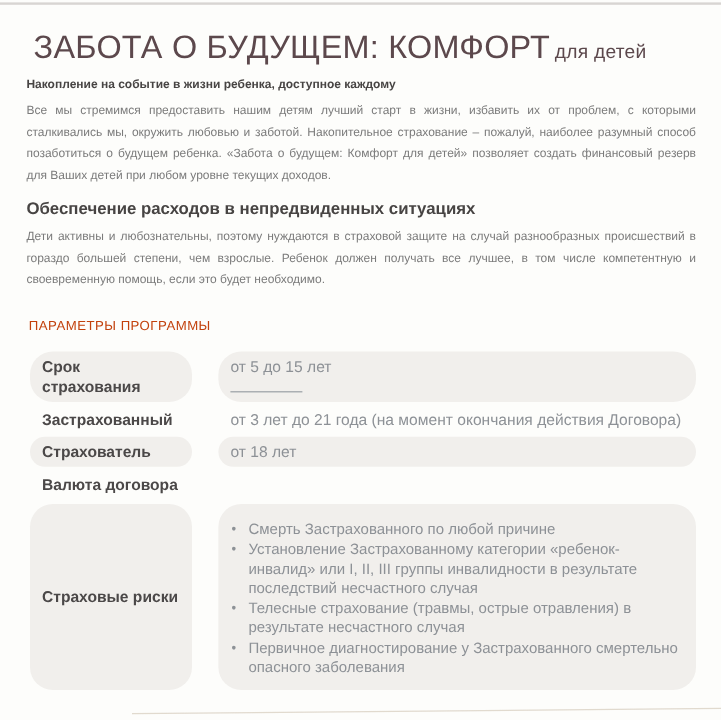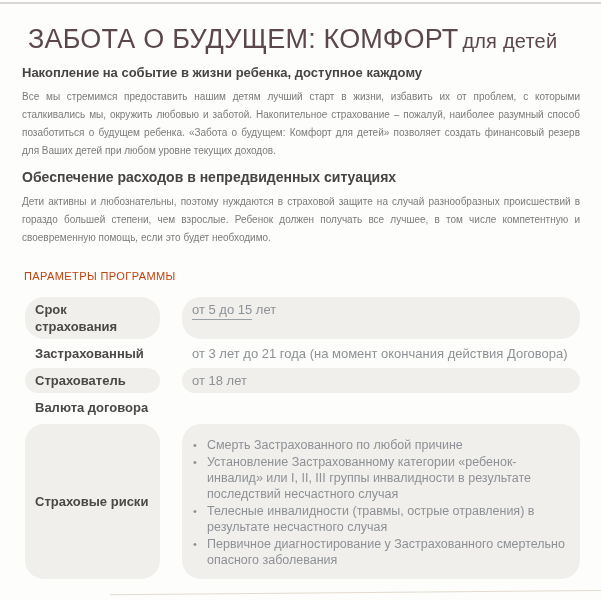--- a/index.html
+++ b/index.html
@@ -20,23 +20,23 @@
   }
   .top-rule{
     position:absolute;top:2px;left:0;width:100%;height:2px;
     background:#b9b4b0;opacity:.55;
   }
   .page{padding:26px 21px 0 22px;}
   h1{
     font-size:27px;font-weight:400;color:var(--accent);
     letter-spacing:.2px;line-height:1;margin-left:6px;white-space:nowrap;
   }
-  h1 .title-suffix{font-size:20px;font-weight:400;margin-left:4px;}
+  h1 .title-suffix{font-size:16px;font-weight:400;margin-left:4px;}
   .subtitle{
-    font-size:13px;font-weight:700;color:var(--heading);
+    font-size:10px;font-weight:700;color:var(--heading);
     margin:12px 0 0 0;
   }
   p.body-text{
     font-size:10px;line-height:18px;text-align:justify;
     margin-top:8px;color:var(--body);
   }
   h3.sub-heading{
     font-size:14px;font-weight:700;color:var(--heading);margin-top:9px;
   }
   h2.params-heading{
@@ -49,21 +49,21 @@
     margin-bottom:2px;
   }
   .trow .cell-label,.trow .cell-value{padding:4px 8px 4px 10px;}
   .trow.shaded .cell-label,.trow.shaded .cell-value{background:var(--rowbg);border-radius:19px;}
   .cell-label{
     font-size:13px;font-weight:700;color:#4b4848;line-height:17px;
   }
   .cell-value{
     font-size:13px;color:var(--value);line-height:17px;
   }
-  .underline{border-bottom:1px solid #9aa0a5;padding-bottom:2px;}
+  .underline{border-bottom:1px solid #9aa0a5;padding-bottom:13px;}
   .trow.risks{min-height:137px;margin-top:4px;}
   .trow.risks .cell-label{display:flex;align-items:center;}
   .trow.risks .cell-value{padding-top:13px;padding-bottom:10px;}
   ul.risks-list{list-style:none;}
   ul.risks-list li{
     position:relative;padding-left:15px;margin-bottom:1px;
     font-size:12.5px;line-height:16px;color:var(--value);
     max-width:380px;
   }
   ul.risks-list li::before{
@@ -119,21 +119,21 @@
       <div class="cell-gap"></div>
     </div>
 
     <div class="trow shaded risks">
       <div class="cell-label">Страховые риски</div>
       <div class="cell-gap"></div>
       <div class="cell-value">
         <ul class="risks-list">
             <li>Смерть Застрахованного по любой причине</li>
             <li>Установление Застрахованному категории «ребенок-инвалид» или I, II, III группы инвалидности в результате последствий несчастного случая</li>
-            <li>Телесные инвалидности (травмы, острые отравления) в результате несчастного случая</li>
+            <li>Телесные страхование (травмы, острые отравления) в результате несчастного случая</li>
             <li>Первичное диагностирование у Застрахованного смертельно опасного заболевания</li>
           </ul>
       </div>
     </div>
 
   </div>
 </div>
 
 <div class="scan-line"></div>
 

